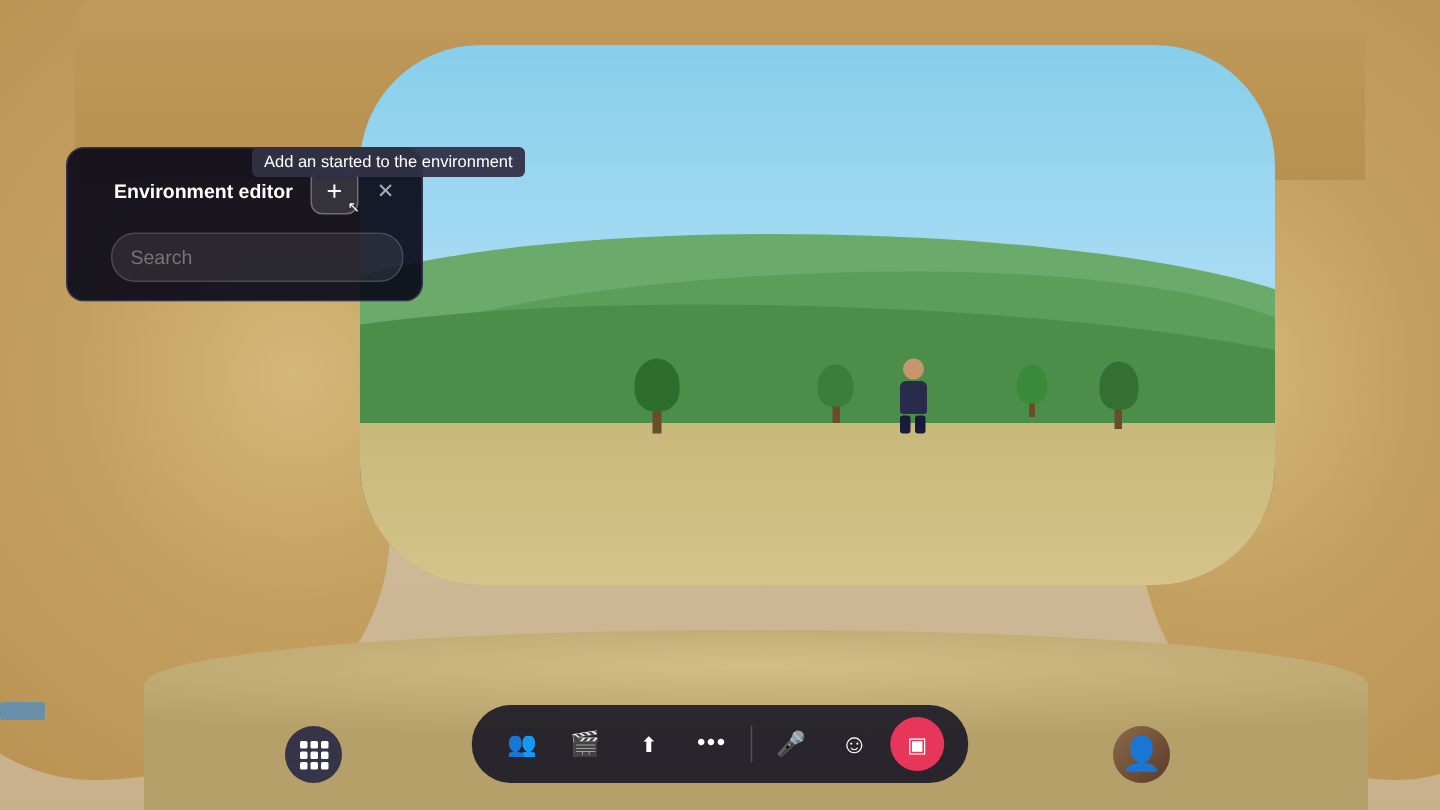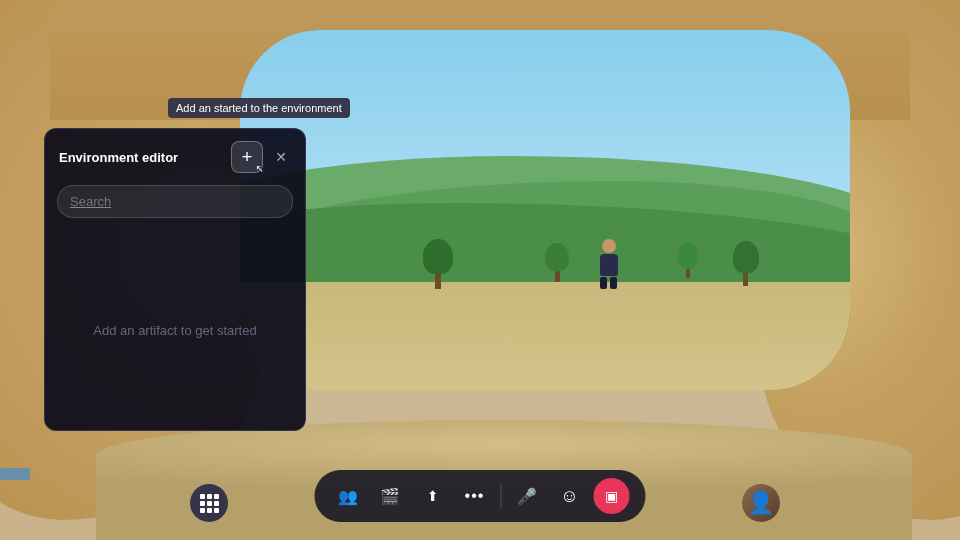--- a/index.html
+++ b/index.html
@@ -181,28 +181,29 @@
       bottom: 60px;
       width: 30px;
       height: 12px;
       background: #6a8fa8;
       border-radius: 2px;
     }
 
     
     .env-panel {
       position: absolute;
-      top: 128px;
+      top: 98px;
       left: 44px;
-      width: 262px;
+      width: 238px;
       background: rgba(10, 10, 25, 0.92);
       border-radius: 12px;
       border: 1px solid rgba(80, 80, 120, 0.5);
       overflow: hidden;
       z-index: 10;
+      padding-left: 17px;
     }
 
     .panel-header {
       display: flex;
       align-items: center;
       justify-content: space-between;
       padding: 12px 14px;
     }
 
     .panel-title {
@@ -271,21 +272,20 @@
 
     .search-input {
       width: 100%;
       background: rgba(255,255,255,0.08);
       border: 1px solid rgba(255,255,255,0.15);
       border-radius: 16px;
       padding: 8px 12px;
       color: #888888;
       font-size: 13px;
       outline: none;
-      text-decoration: underline;
     }
 
     
     .panel-body {
       min-height: 200px;
       display: flex;
       align-items: center;
       justify-content: center;
       padding: 40px 20px;
     }
@@ -454,23 +454,20 @@
       <div class="close-btn">
         <span>✕</span>
       </div>
     </div>
   </div>
 
   <div class="search-container">
     <input class="search-input" type="text" placeholder="Search" style="">
   </div>
 
-  <div class="panel-body">
-    <span class="empty-message">Add an artifact to get started</span>
-  </div>
 </div>
 
 <div class="grid-btn">
   <div class="grid-icon">
     <div class="grid-dot"></div>
       <div class="grid-dot"></div>
       <div class="grid-dot"></div>
     <div class="grid-dot"></div>
       <div class="grid-dot"></div>
       <div class="grid-dot"></div>

